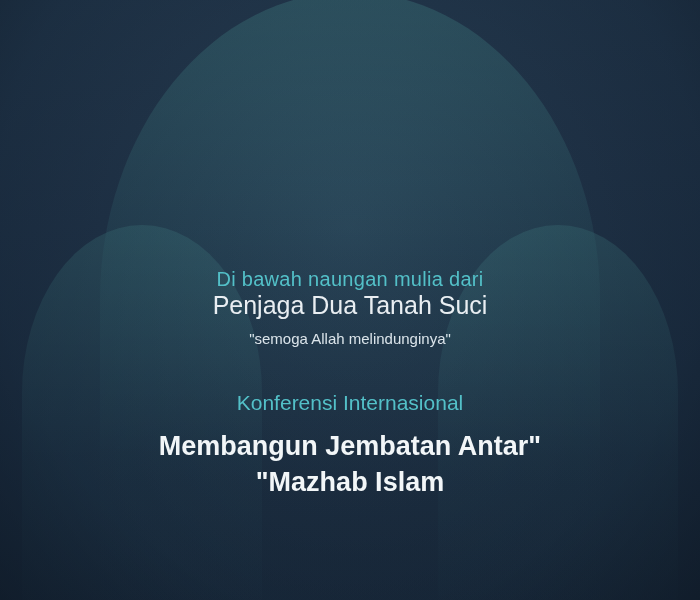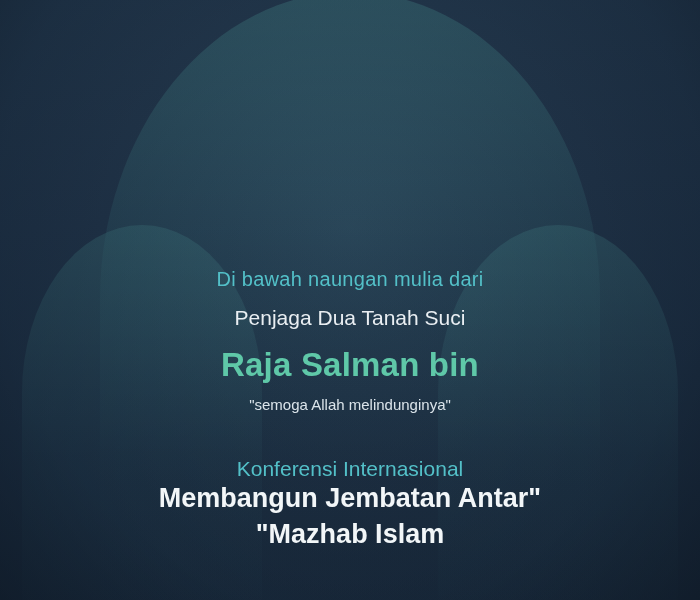--- a/index.html
+++ b/index.html
@@ -60,44 +60,43 @@
     left: 0;
     right: 0;
     top: 268px;
     text-align: center;
     z-index: 3;
   }
   .line-patron {
     color: #53c0c8;
     font-size: 20px;
     letter-spacing: 0.3px;
-    margin-bottom: 15px;
   }
   .line-custodian {
     color: #e9eef2;
-    font-size: 21px;
-    margin-bottom: 14px;
+    font-size: 25px;
   }
   .king-name {
     color: #5fc8a8;
     font-size: 33px;
     font-weight: bold;
     line-height: 1.28;
     letter-spacing: 0.2px;
     margin-bottom: 10px;
   }
   .king-name .kn2 { display: block; }
   .line-dua {
     color: #dbe4ea;
     font-size: 15px;
     margin-bottom: 44px;
   }
   .conf-label {
     color: #53c0c8;
     font-size: 21px;
+    margin-bottom: 14px;
   }
   .conf-title {
     color: #f2f6f8;
     font-size: 27px;
     font-weight: bold;
     line-height: 1.32;
   }
   .conf-title .ct2 { display: block; }
 </style>
 </head>
@@ -110,21 +109,20 @@
   <div class="arch arch-right"></div>
   <div class="vignette"></div>
 
   <div class="content">
 
     <div class="line-patron">Di bawah naungan mulia dari</div>
 
     <div class="line-custodian">Penjaga Dua Tanah Suci</div>
 
     <div class="king-name">
-      <span class="kn1">Raja Salman bin</span>
     </div>
 
     <div class="line-dua">"semoga Allah melindunginya"</div>
 
     <div class="conf-label">Konferensi Internasional</div>
 
     <div class="conf-title">
       <span class="ct1">Membangun Jembatan Antar"</span>
       <span class="ct2">"Mazhab Islam</span>
     </div>

